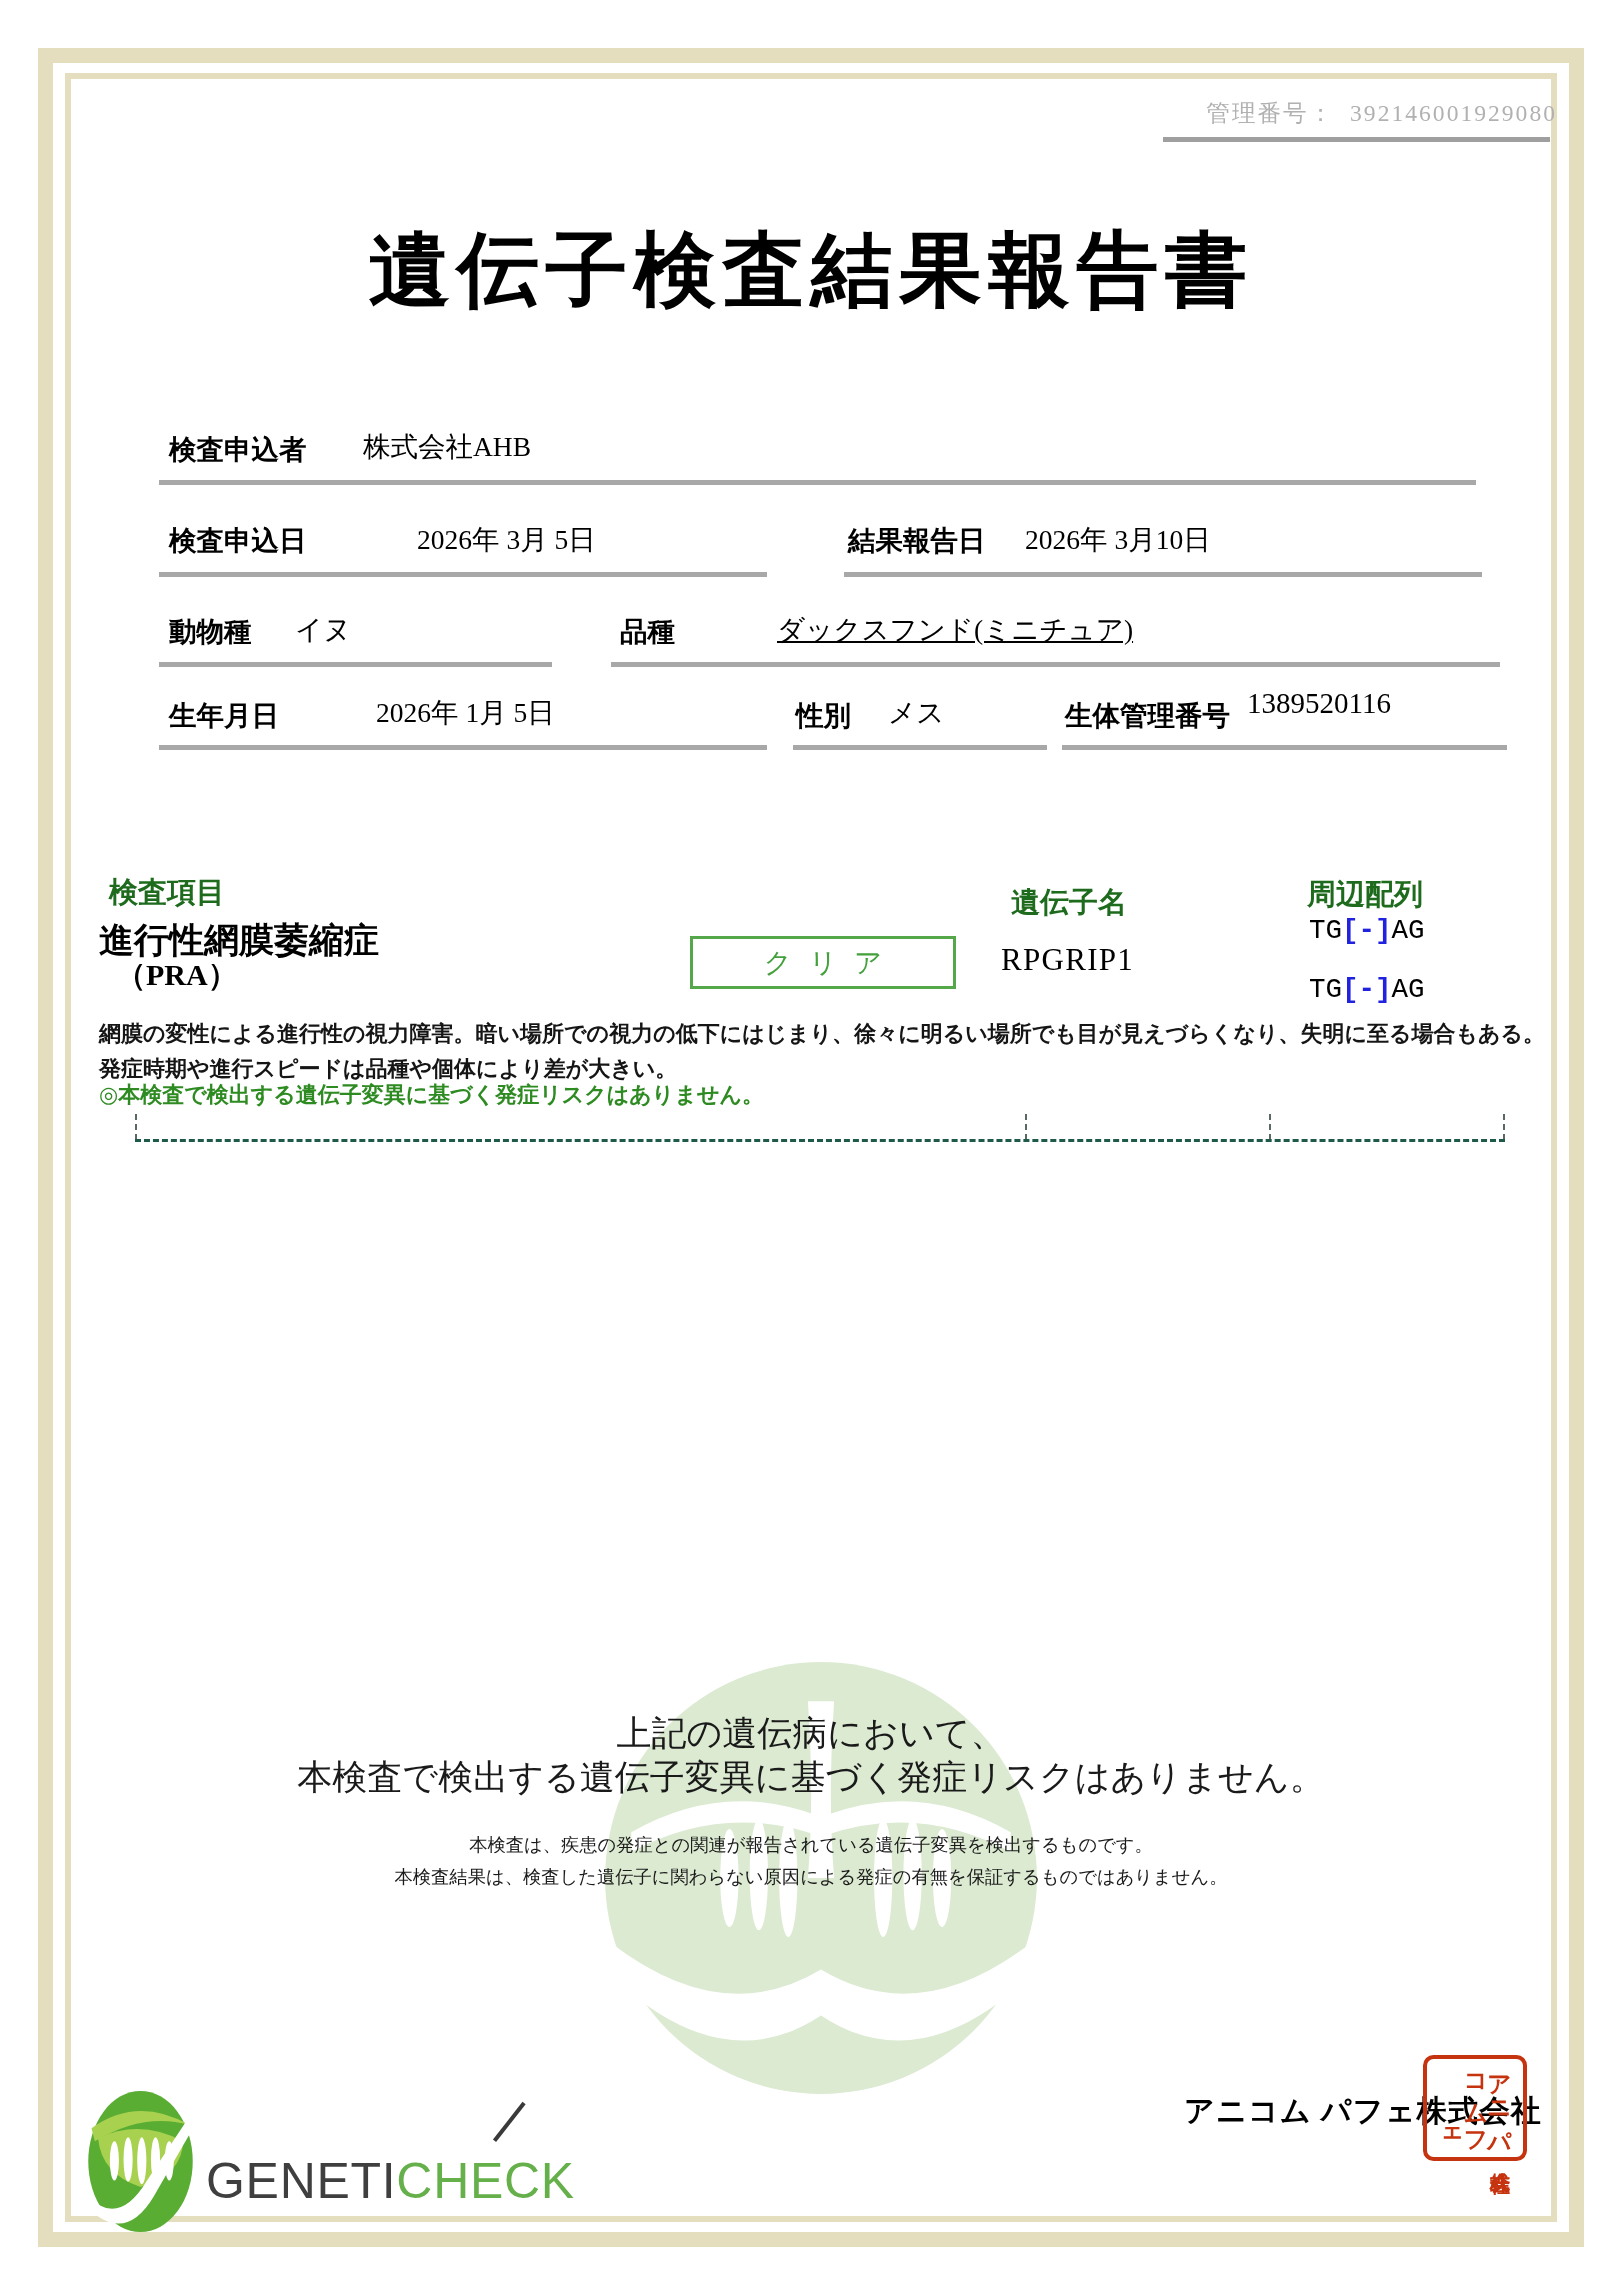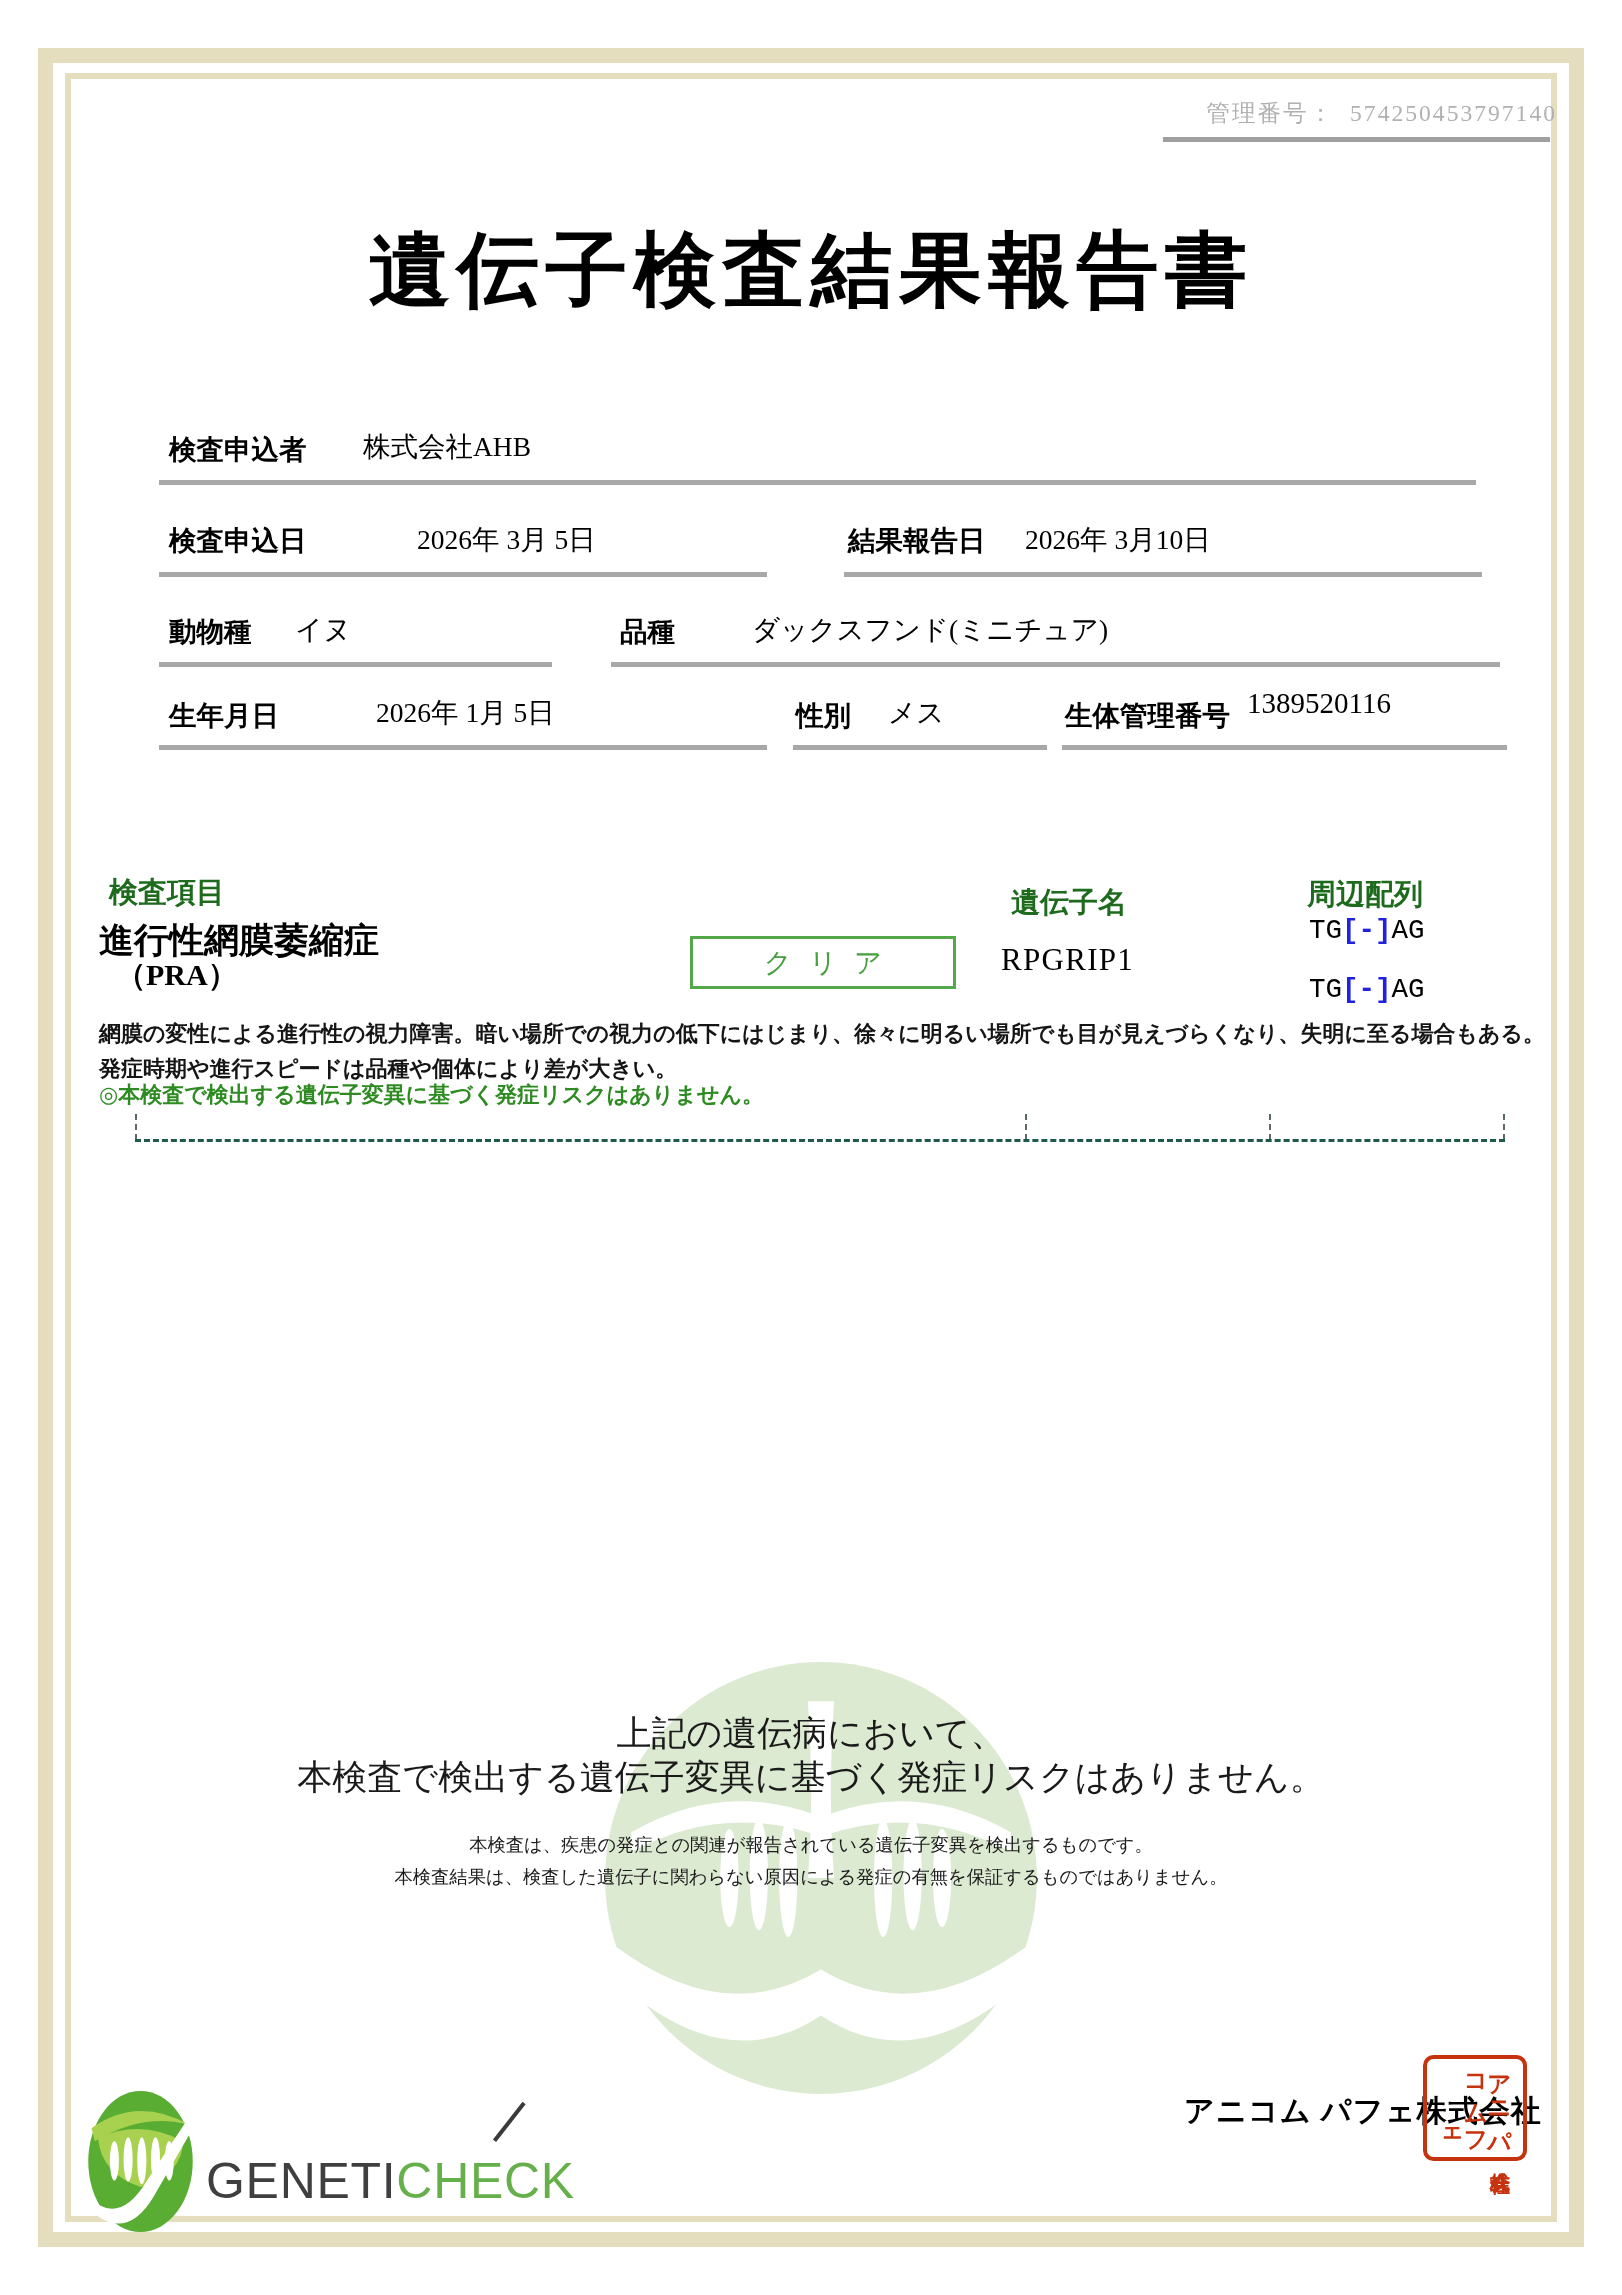--- a/index.html
+++ b/index.html
@@ -62,41 +62,41 @@
       <ellipse cx="490" cy="325" rx="14" ry="85"></ellipse>
       <ellipse cx="535" cy="330" rx="14" ry="75"></ellipse>
     </g>
     <path d="M60 260 Q 200 180 345 235 L 345 265 Q 200 215 60 290 Z" fill="#ffffff"></path>
     <path d="M640 260 Q 500 180 355 235 L 355 265 Q 500 215 640 290 Z" fill="#ffffff"></path>
   </svg>
 
   <div class="frame-outer"></div>
   <div class="frame-inner"></div>
 
-  <div class="abs ctrl" style="left:1171px;top:97px;width:386px;text-align:right;"><span>管理番号：</span>&nbsp;&nbsp;<span>574250453797140</span></div>
+  <div class="abs ctrl" style="left:1171px;top:97px;width:386px;text-align:right;"><span>管理番号：</span>&nbsp;&nbsp;<span>392146001929080</span></div>
   <div class="abs ctrl-line" style="left:1163px;top:137px;width:387px;"></div>
 
   <div class="abs title" style="left:0;top:216px;">遺伝子検査結果報告書</div>
 
   <div class="abs lbl" style="left:169px;top:432px;">検査申込者</div>
   <div class="abs val" style="left:363px;top:429px;">株式会社AHB</div>
   <div class="abs hr" style="left:159px;top:480px;width:1317px;"></div>
 
   <div class="abs lbl" style="left:169px;top:523px;">検査申込日</div>
   <div class="abs val" style="left:369px;top:522px;margin-left:48px;">2026年 3月 5日</div>
   <div class="abs hr" style="left:159px;top:572px;width:608px;"></div>
   <div class="abs lbl" style="left:848px;top:523px;">結果報告日</div>
   <div class="abs val" style="left:1025px;top:522px;">2026年 3月10日</div>
   <div class="abs hr" style="left:844px;top:572px;width:638px;"></div>
 
   <div class="abs lbl" style="left:169px;top:614px;">動物種</div>
   <div class="abs val" style="left:295px;top:612px;">イヌ</div>
   <div class="abs hr" style="left:159px;top:662px;width:393px;"></div>
   <div class="abs lbl" style="left:620px;top:614px;">品種</div>
-  <div class="abs val" style="left:752px;top:612px;">ダックスフンド(ミニチュア)</div>
+  <div class="abs val" style="left:777px;top:612px;text-decoration:underline;">ダックスフンド(ミニチュア)</div>
   <div class="abs hr" style="left:611px;top:662px;width:889px;"></div>
 
   <div class="abs lbl" style="left:169px;top:698px;">生年月日</div>
   <div class="abs val" style="left:376px;top:695px;">2026年 1月 5日</div>
   <div class="abs hr" style="left:159px;top:745px;width:608px;"></div>
   <div class="abs lbl" style="left:796px;top:698px;">性別</div>
   <div class="abs val" style="left:888px;top:695px;">メス</div>
   <div class="abs hr" style="left:793px;top:745px;width:254px;"></div>
   <div class="abs lbl" style="left:1065px;top:698px;">生体管理番号</div>
   <div class="abs val" style="left:1247px;top:687px;font-size:29px;">1389520116</div>

